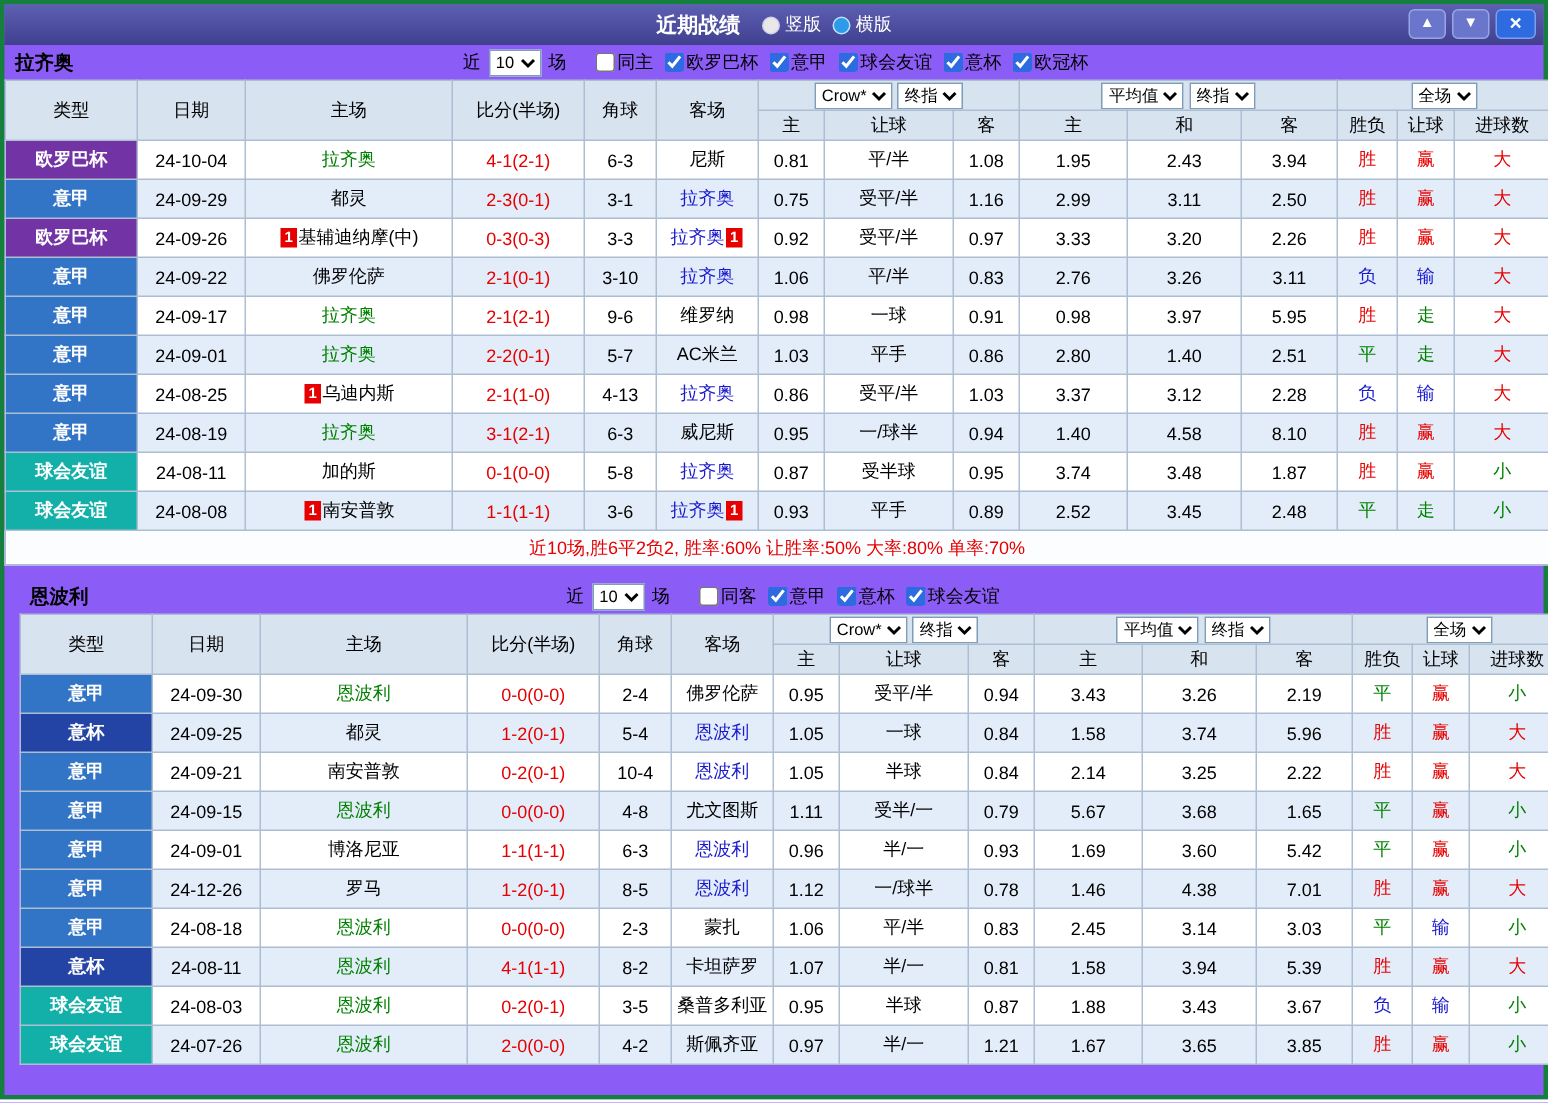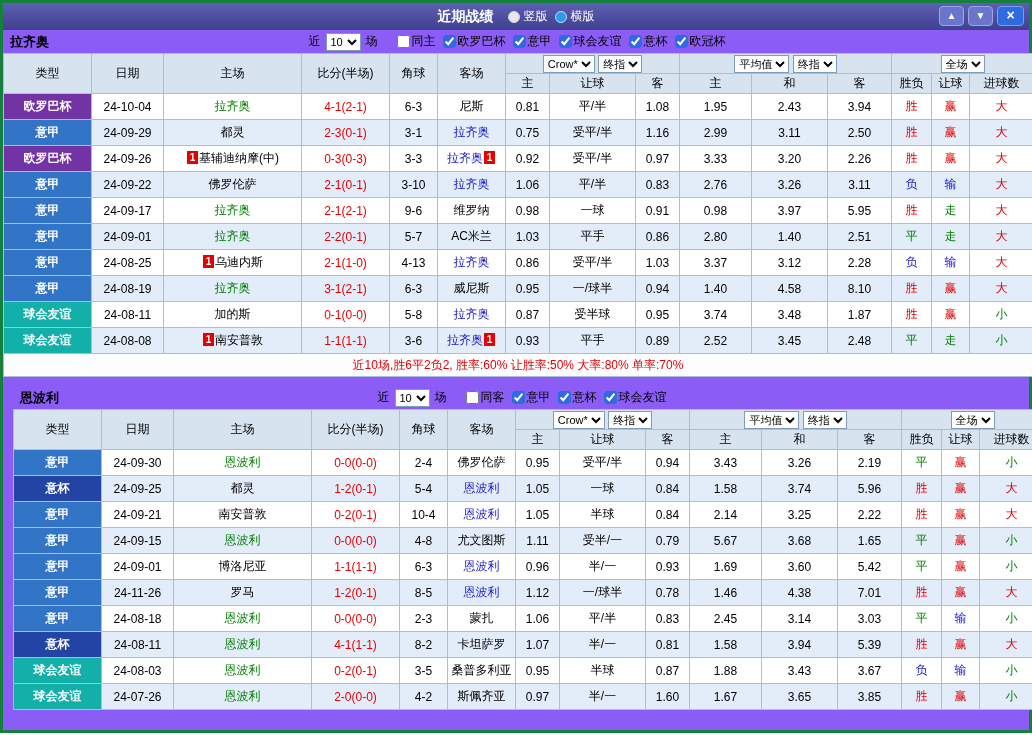--- a/index.html
+++ b/index.html
@@ -492,21 +492,21 @@
             <td>0.93</td>
             <td>1.69</td>
             <td>3.60</td>
             <td>5.42</td>
             <td style="color: rgb(0, 128, 0);">平</td>
             <td style="color: rgb(230, 0, 0);">赢</td>
             <td style="color: rgb(0, 128, 0);">小</td>
           </tr>
           <tr class="alt">
             <td class="league" style="background: rgb(50, 116, 197);">意甲</td>
-            <td>24-11-26</td>
+            <td>24-12-26</td>
             <td><span style="color: rgb(0, 0, 0);">罗马</span></td>
             <td class="score">1-2(0-1)</td>
             <td>8-5</td>
             <td><span style="color: rgb(26, 26, 205);">恩波利</span></td>
             <td>1.12</td>
             <td>一/球半</td>
             <td>0.78</td>
             <td>1.46</td>
             <td>4.38</td>
             <td>7.01</td>
@@ -567,21 +567,21 @@
           </tr>
           <tr class="alt">
             <td class="league" style="background: rgb(18, 176, 168);">球会友谊</td>
             <td>24-07-26</td>
             <td><span style="color: rgb(0, 128, 0);">恩波利</span></td>
             <td class="score">2-0(0-0)</td>
             <td>4-2</td>
             <td><span style="color: rgb(0, 0, 0);">斯佩齐亚</span></td>
             <td>0.97</td>
             <td>半/一</td>
-            <td>1.60</td>
+            <td>1.21</td>
             <td>1.67</td>
             <td>3.65</td>
             <td>3.85</td>
             <td style="color: rgb(230, 0, 0);">胜</td>
             <td style="color: rgb(230, 0, 0);">赢</td>
             <td style="color: rgb(0, 128, 0);">小</td>
           </tr>
         </tbody>
     </table>
   </div>

